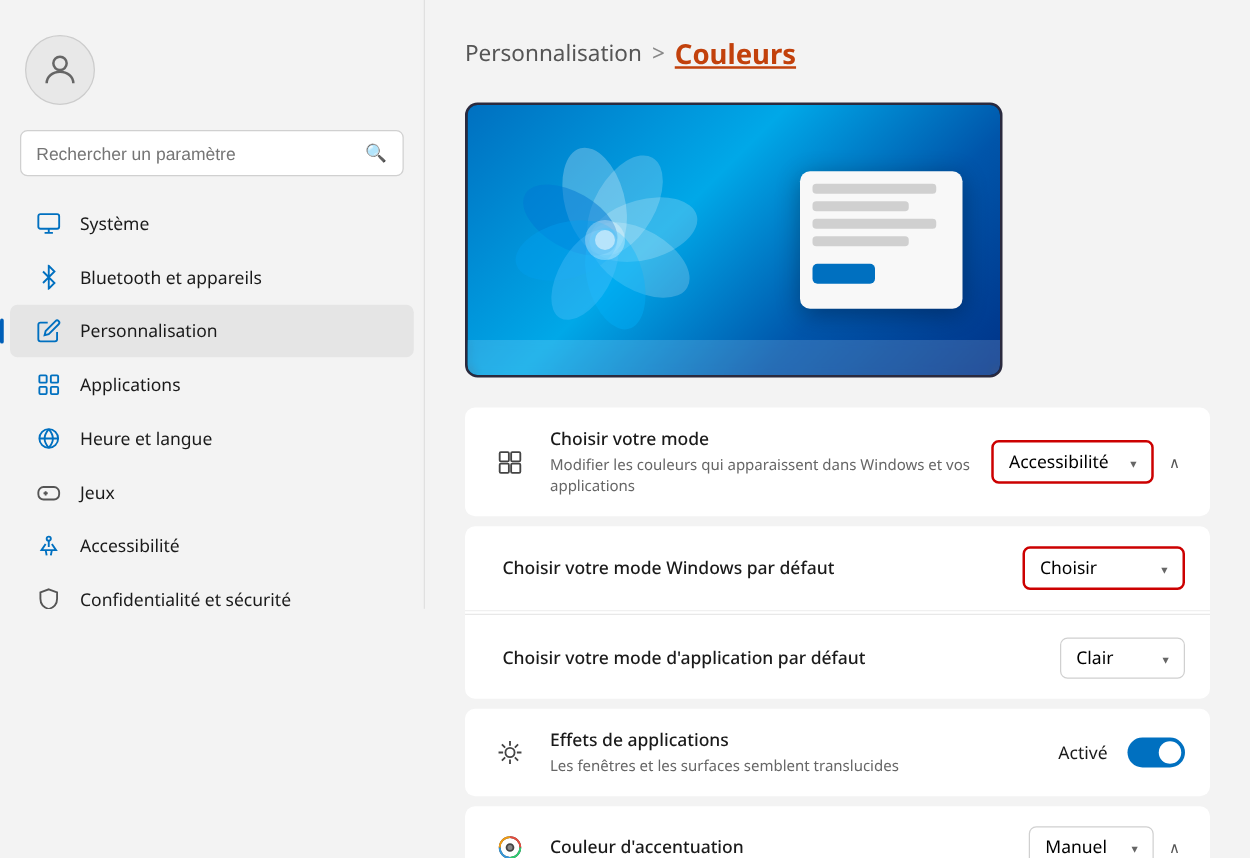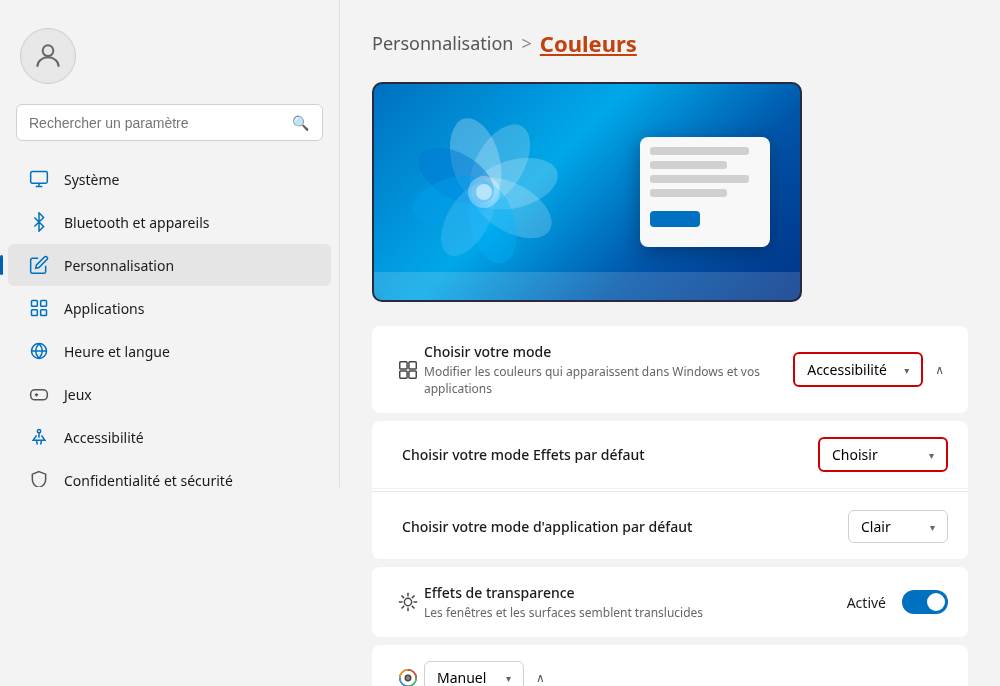--- a/index.html
+++ b/index.html
@@ -234,21 +234,22 @@
       border-radius: 8px;
       margin-bottom: 8px;
       overflow: hidden;
     }
 
     .settings-row {
       display: flex;
       align-items: center;
       padding: 16px 20px;
       border-bottom: 1px solid #f0f0f0;
-      gap: 0;
+      gap: 16px;
+      justify-content: center;
     }
 
     .settings-row:last-child {
       border-bottom: none;
     }
 
     .settings-row-icon {
       width: 32px;
       height: 32px;
       display: flex;
@@ -528,21 +529,21 @@
           <span class="chevron">▾</span>
         </div>
         <span class="expand-btn">∧</span>
       </div>
     </div>
   </div>
 
   <div class="settings-panel">
     <div class="settings-row">
       <div class="settings-text" style="padding-left: 10px;">
-        <div class="settings-title">Choisir votre mode Effets par défaut</div>
+        <div class="settings-title">Choisir votre mode Windows par défaut</div>
       </div>
       <div class="settings-control">
         <div class="dropdown-red">
           <span>Choisir</span>
           <span class="chevron">▾</span>
         </div>
       </div>
     </div>
     <div class="divider"></div>
     <div class="settings-row">
@@ -560,21 +561,21 @@
 
   <div class="settings-panel">
     <div class="settings-row">
       <div class="settings-row-icon">
         <svg width="22" height="22" viewBox="0 0 24 24" fill="none" stroke="#444" stroke-width="1.6">
           <path d="M12 2v4M12 18v4M4.93 4.93l2.83 2.83M16.24 16.24l2.83 2.83M2 12h4M18 12h4M4.93 19.07l2.83-2.83M16.24 7.76l2.83-2.83"></path>
           <circle cx="12" cy="12" r="4"></circle>
         </svg>
       </div>
       <div class="settings-text">
-        <div class="settings-title">Effets de transparence</div>
+        <div class="settings-title">Effets de applications</div>
         <div class="settings-desc">Les fenêtres et les surfaces semblent translucides</div>
       </div>
       <div class="settings-control">
         <span style="font-size:14px; color:#1a1a1a; margin-right:8px;">Activé</span>
         <div class="toggle"></div>
       </div>
     </div>
   </div>
 
   <div class="settings-panel">
@@ -582,20 +583,23 @@
       <div class="settings-row-icon">
         <svg width="22" height="22" viewBox="0 0 24 24" fill="none" stroke="#444" stroke-width="1.6">
           <circle cx="12" cy="12" r="9"></circle>
           <path d="M12 3a9 9 0 0 1 9 9" stroke="#e74c3c"></path>
           <path d="M21 12a9 9 0 0 1-9 9" stroke="#2ecc71"></path>
           <path d="M12 21a9 9 0 0 1-9-9" stroke="#3498db"></path>
           <path d="M3 12a9 9 0 0 1 9-9" stroke="#f39c12"></path>
           <circle cx="12" cy="12" r="3" fill="#888"></circle>
         </svg>
       </div>
+      <div class="settings-text">
+        <div class="settings-title">Couleur d'accentuation</div>
+      </div>
       <div class="settings-control">
         <div class="dropdown-normal">
           <span>Manuel</span>
           <span class="chevron">▾</span>
         </div>
         <span class="expand-btn">∧</span>
       </div>
     </div>
   </div>
 

